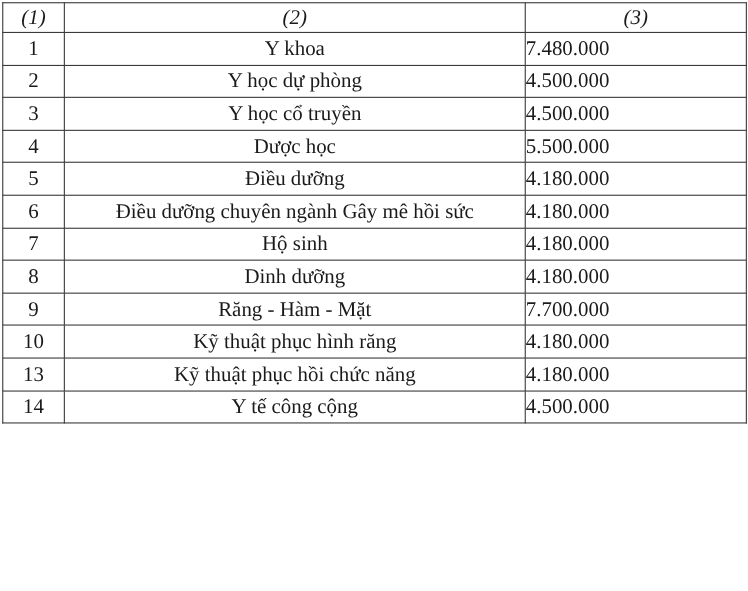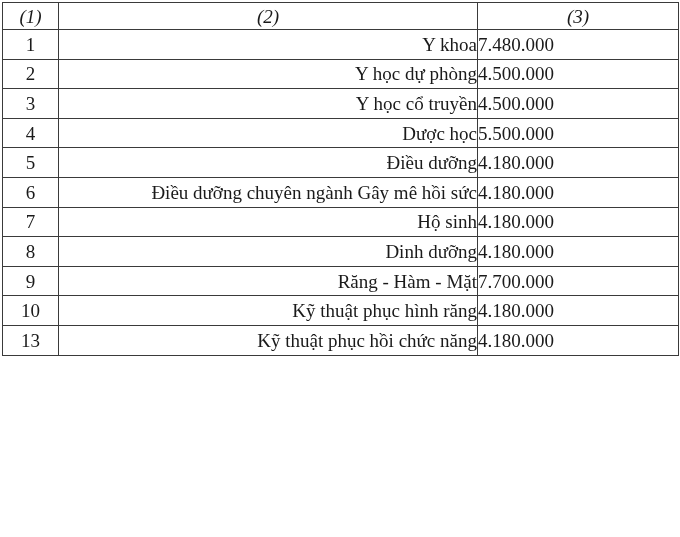--- a/index.html
+++ b/index.html
@@ -47,21 +47,21 @@
     tr.num-row td {
       height: 26px;
       font-style: italic;
       text-align: center;
       font-size: 19px;
     }
     tr.data-row td {
       height: 28.6px;
     }
     td.tt { text-align: center; }
-    td.name { text-align: right; padding-left: 9px; white-space: nowrap; }
+    td.name { text-align: center; padding-left: 9px; white-space: nowrap; }
     td.fee { text-align: left; }
   </style>
 </head>
 <body>
 
 <table class="fees">
   <colgroup>
     <col class="c-tt">
     <col class="c-name">
     <col class="c-fee">
@@ -122,14 +122,19 @@
     <tr class="data-row">
       <td class="tt">10</td>
       <td class="name">Kỹ thuật phục hình răng</td>
       <td class="fee">4.180.000</td>
     </tr>
     <tr class="data-row">
       <td class="tt">13</td>
       <td class="name">Kỹ thuật phục hồi chức năng</td>
       <td class="fee">4.180.000</td>
     </tr>
+    <tr class="data-row">
+      <td class="tt">14</td>
+      <td class="name">Y tế công cộng</td>
+      <td class="fee">4.500.000</td>
+    </tr>
   </tbody>
 </table>
 
 </body></html>

